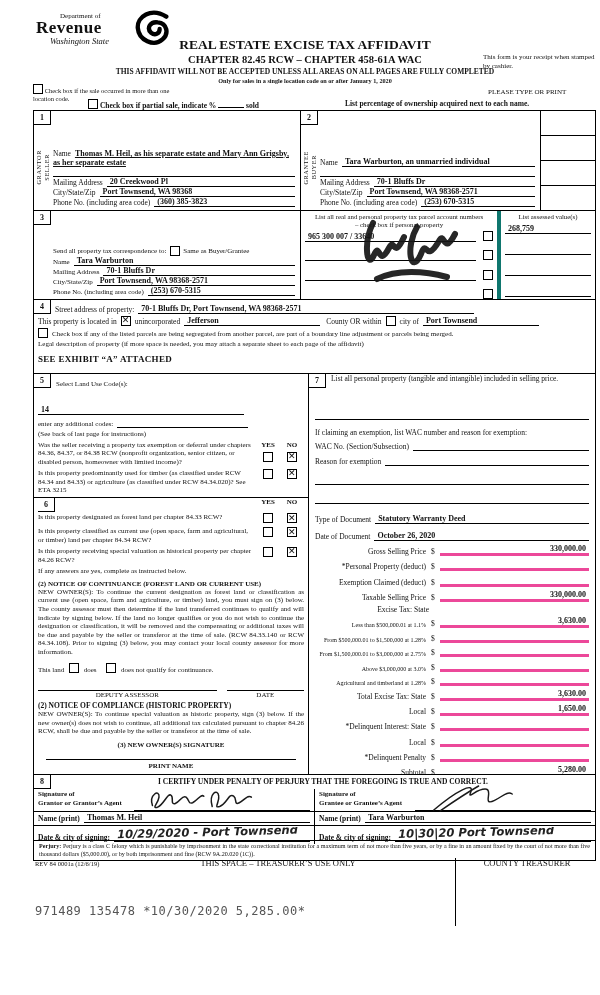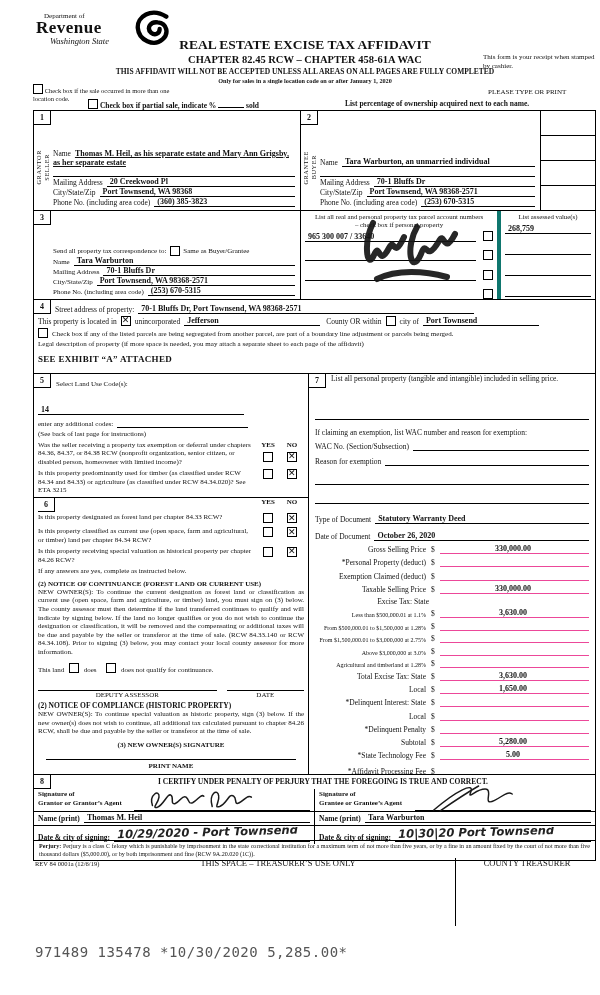--- a/index.html
+++ b/index.html
@@ -47,51 +47,51 @@
   .colL{width:266px;border-right:1px solid #000;padding:2px 4px;font-size:7px;overflow:hidden;position:relative}
   .colR{flex:1;min-width:0;padding:2px 6px;font-size:7.5px;overflow:hidden}
   .q{display:flex;margin-top:3px}
   .qt{flex:1;padding-right:4px;line-height:1.2}
   .qc{width:24px;text-align:center;flex:none}
   .s6head{display:flex;border-top:1px solid #000;margin:3px -4px 0;padding:0 4px;align-items:flex-start}
   
   .mr{display:flex;align-items:flex-end;margin-top:3.2px}
   .ml{flex:1;text-align:right;padding-right:5px;white-space:nowrap}
   .md{width:9px;flex:none}
-  .mline{width:146px;flex:none;border-bottom:1px solid #ec4899;text-align:center;font-weight:bold;
+  .mline{width:146px;flex:none;border-bottom:3px solid #ec4899;text-align:right;font-weight:bold;
          padding-right:3px;min-height:9px;font-size:8px}
   .sm .ml{font-size:6px}
   .sm{margin-top:2.4px}
   
   .s8 .certrow{display:flex;align-items:flex-start}
   .cert{flex:1;text-align:center;font-weight:bold;font-size:7.5px;padding-top:2px}
   .sigrow{display:flex}
   .sighalf{flex:1;display:flex;padding:1px 4px 0;min-width:0}
   .sighalf+.sighalf{border-left:1px solid #000}
   .siglbl{width:96px;font-weight:bold;font-size:7px;line-height:1.3;flex:none}
   .sigarea{flex:1;border-bottom:1px solid #000;position:relative;min-width:0}
   .nprow,.dtrow{display:flex;border-top:1px solid #000}
   .nhalf{flex:1;display:flex;align-items:flex-end;padding:1px 4px 2px;min-width:0;font-size:7.5px}
   .nhalf+.nhalf{border-left:1px solid #000}
   .hand{font-family:"DejaVu Sans",sans-serif;font-style:italic;font-weight:bold;font-size:11.5px;
         display:inline-block;transform:rotate(-1.5deg);position:relative;top:-2px;white-space:nowrap;color:#222}
   .perj{padding:2px 5px;font-size:6.1px;text-align:justify;line-height:1.25}
   
   .ftr{position:absolute;left:33px;top:858px;width:561px;height:70px}
-  .rcpt{position:absolute;left:35px;top:944px;font-family:"DejaVu Sans Mono",monospace;
-        font-size:14px;color:#555;letter-spacing:.5px}
+  .rcpt{position:absolute;left:35px;top:904px;font-family:"DejaVu Sans Mono",monospace;
+        font-size:12px;color:#555;letter-spacing:.5px}
   svg{display:block}
 </style>
 </head>
 <body>
 
 <div class="page">
 
   <div class="abs" style="left:36px;top:12px;width:150px">
-    <div class="t7" style="margin-left:8px">Department of</div>
+    <div class="t7" style="margin-left:24px">Department of</div>
     <div class="b" style="font-size:17px;letter-spacing:.5px;margin-top:-2px">Revenue</div>
     <div class="i" style="font-size:8.5px;margin-left:14px;margin-top:-2px">Washington State</div>
     <div class="abs" style="left:96px;top:-2px">
       <svg width="42" height="38" viewBox="0 0 44 40">
         <path d="M36 7 C20 -3 5 7 6 19 C7 32 23 39 32 31 C39 25 37 14 27 13 C19 12 15 19 20 24 C24 27 29 25 29 20" fill="none" stroke="#000" stroke-width="4.6" stroke-linecap="round"></path>
       </svg>
     </div>
   </div>
 
   <div class="abs c" style="left:45px;top:37px;width:520px">

